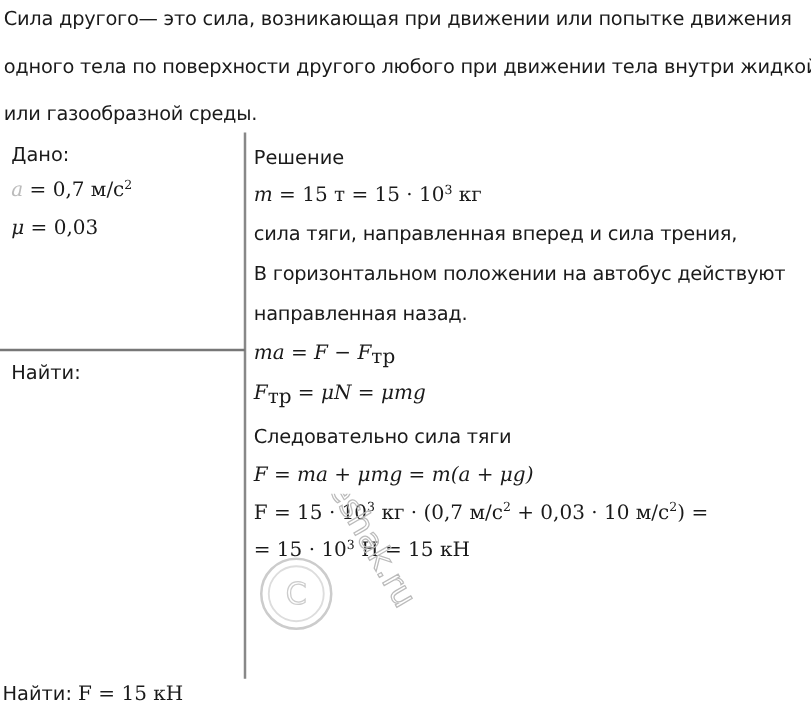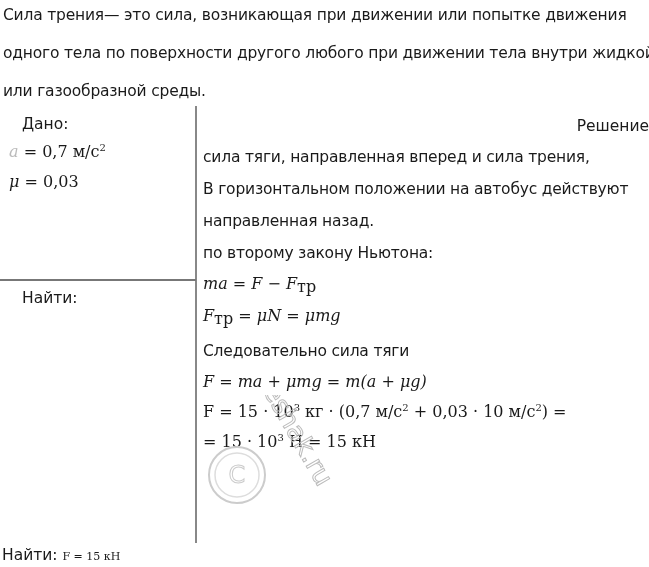--- a/index.html
+++ b/index.html
@@ -3,63 +3,63 @@
 <meta charset="utf-8">
 <style>
   html, body { margin:0; padding:0; background:#ffffff; }
   body { width:649px; height:567px; position:relative; overflow:hidden; color:#1a1a1a;
          font-family:"DejaVu Sans", sans-serif; }
   .intro { position:absolute; left:3px; top:0; width:646px; font-size:15.5px; letter-spacing:-0.2px; }
   .intro .line { height:38px; line-height:30px; white-space:nowrap; }
   .given { position:absolute; left:0; top:106px; width:196px; }
   .vline { position:absolute; left:195px; top:106px; width:1.5px; height:437px; background:#888; }
   .hline { position:absolute; left:0; top:279px; width:196px; height:1.5px; background:#777; }
-  .lbl { font-size:15.5px; line-height:28px; padding-left:22px; height:28px; }
+  .lbl { font-size:15.5px; line-height:28px; padding-left:9px; height:28px; }
   .math { font-family:"DejaVu Serif", "Liberation Serif", serif; font-size:16px; line-height:28px; height:30px; padding-left:9px; white-space:nowrap; }
   .math i { font-style:italic; }
   .faint { color:#bbb; }
   sup { font-size:10px; vertical-align:6px; line-height:0; }
   sub { font-size:16px; vertical-align:-3px; line-height:0; }
   .find { position:absolute; left:0; top:284px; width:196px; }
   .solution { position:absolute; left:203px; top:112px; width:446px; }
   .solution .lbl { padding-left:0; }
   .solution .math { padding-left:0; }
   .sol-text { font-size:15.5px; height:32px; line-height:30px; white-space:nowrap; letter-spacing:-0.2px; }
   .answer { position:absolute; left:2px; top:543px; font-size:15.5px; line-height:24px; white-space:nowrap; }
-  .answer .m { font-family:"DejaVu Serif", serif; font-size:11px; }
+  .answer .m { font-family:"DejaVu Serif", serif; font-size:16px; }
   .watermark { position:absolute; left:205px; top:395px; width:150px; height:130px; pointer-events:none; }
 </style>
 </head>
 <body>
 
 <div class="intro">
-  <div class="line">Сила трения— это сила, возникающая при движении или попытке движения</div>
+  <div class="line">Сила другого— это сила, возникающая при движении или попытке движения</div>
   <div class="line">одного тела по поверхности другого любого при движении тела внутри жидкой</div>
   <div class="line">или газообразной среды.</div>
 </div>
 
 <div class="vline"></div>
 <div class="hline"></div>
 
 <div class="given">
   <div class="lbl" style="margin-top:4px;">Дано:</div>
   <div class="math"><i class="faint">a</i><span> = 0,7  м/с</span><sup>2</sup></div>
   <div class="math"><i>μ</i><span> = 0,03</span></div>
 </div>
 
 <div class="find">
   <div class="lbl">Найти:</div>
 </div>
 
 <div class="solution">
-  <div class="lbl" style="height:30px;text-align:right;">Решение</div>
+  <div class="lbl" style="height:30px;">Решение</div>
+  <div class="math"><i>m</i><span> = 15 т = 15 · 10</span><sup>3</sup><span> кг</span></div>
   <div class="sol-text">сила тяги, направленная вперед и сила трения,</div>
   <div class="sol-text">В горизонтальном положении на автобус действуют</div>
   <div class="sol-text">направленная назад.</div>
-  <div class="sol-text">по второму закону Ньютона:</div>
   <div class="math" style="height:32px;"><i>ma</i><i> = F − F</i><sub>тр</sub></div>
   <div class="math" style="height:34px;"><i>F</i><sub>тр</sub><i> = μN = μmg</i></div>
   <div class="sol-text">Следовательно сила тяги</div>
   <div class="math"><i>F = ma + μmg = m(a + μg)</i></div>
   <div class="math"><span>F = 15 · 10</span><sup>3</sup><span> кг · (0,7  м/с</span><sup>2</sup><span> + 0,03 · 10  м/с</span><sup>2</sup><span>) =</span></div>
   <div class="math"><span>= 15 · 10</span><sup>3</sup><span> Н = 15 кН</span></div>
 </div>
 
 <div class="answer">
   <span>Найти: </span><span class="m">F = 15 кН</span>

